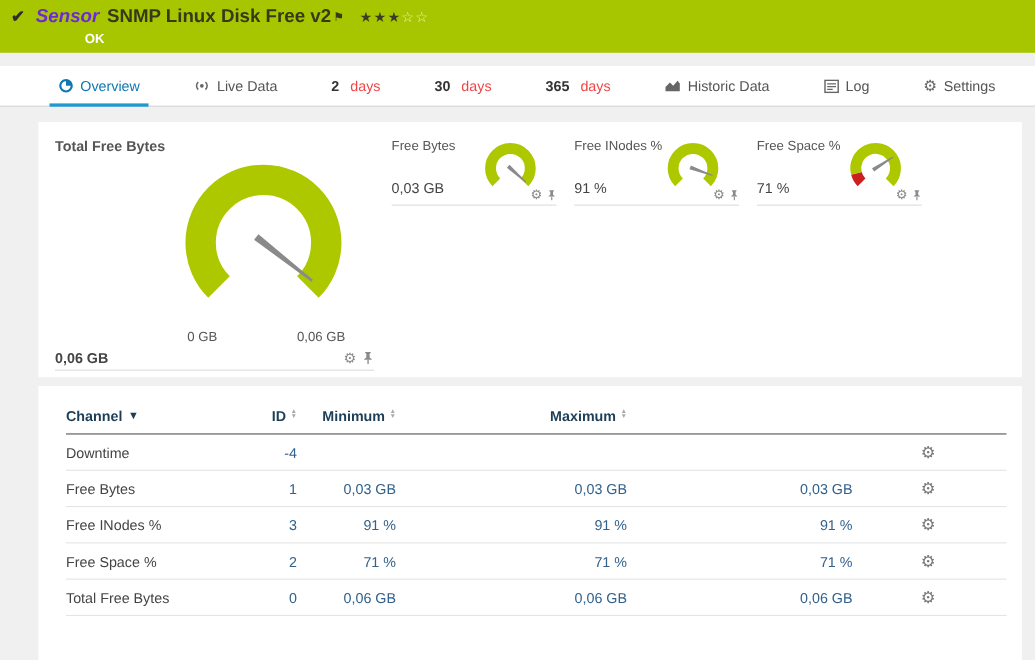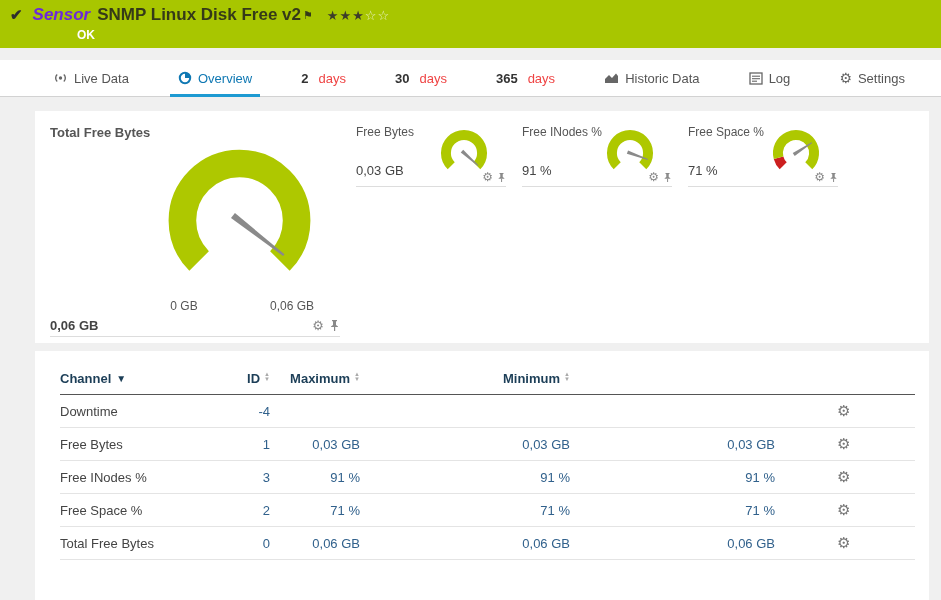--- a/index.html
+++ b/index.html
@@ -116,38 +116,38 @@
     <span class="check-icon">✔</span>
     <span class="kind">Sensor</span>
     <span class="sensor-title">SNMP Linux Disk Free v2</span>
     <span class="flag-icon">⚑</span>
     <span class="stars"><span class="filled">★★★</span><span class="empty">☆☆</span></span>
   </div>
   <div class="status-ok">OK</div>
 </div>
 
 <div class="tabbar">
+  <div class="tab active">
+    <span class="ticon">
+      <svg width="14" height="14" viewBox="0 0 14 14">
+          <circle cx="7" cy="7" r="5.2" fill="none" stroke="currentColor" stroke-width="2"></circle>
+          <path d="M7 7 L7 1.8 A5.2 5.2 0 0 1 12.2 7 Z" fill="currentColor"></path>
+        </svg>
+    </span>
+    <span>Overview</span>
+  </div>
   <div class="tab">
     <span class="ticon">
       <svg width="15" height="14" viewBox="0 0 15 14">
           <circle cx="7.5" cy="7" r="1.7" fill="currentColor"></circle>
           <path d="M4.2 3.5 A4.8 4.8 0 0 0 4.2 10.5" fill="none" stroke="currentColor" stroke-width="1.4"></path>
           <path d="M10.8 3.5 A4.8 4.8 0 0 1 10.8 10.5" fill="none" stroke="currentColor" stroke-width="1.4"></path>
         </svg>
     </span>
     <span>Live Data</span>
-  </div>
-  <div class="tab active">
-    <span class="ticon">
-      <svg width="14" height="14" viewBox="0 0 14 14">
-          <circle cx="7" cy="7" r="5.2" fill="none" stroke="currentColor" stroke-width="2"></circle>
-          <path d="M7 7 L7 1.8 A5.2 5.2 0 0 1 12.2 7 Z" fill="currentColor"></path>
-        </svg>
-    </span>
-    <span>Overview</span>
   </div>
   <div class="tab">
     <span class="num">2</span>
     <span class="lbl-gray">days</span>
   </div>
   <div class="tab">
     <span class="num">30</span>
     <span class="lbl-gray">days</span>
   </div>
   <div class="tab">
@@ -278,28 +278,28 @@
       <span class="caret">▼</span>
     </div>
     <div class="th">
       <span>ID</span>
       <span class="sort">
           <i>▲</i>
           <i>▼</i>
         </span>
     </div>
     <div class="th">
-      <span>Maximum</span>
+      <span>Minimum</span>
       <span class="sort">
           <i>▲</i>
           <i>▼</i>
         </span>
     </div>
     <div class="th">
-      <span>Minimum</span>
+      <span>Maximum</span>
       <span class="sort">
           <i>▲</i>
           <i>▼</i>
         </span>
     </div>
     <div></div>
   </div>
 
   <div class="trow data">
     <div class="td channel">Downtime</div>

